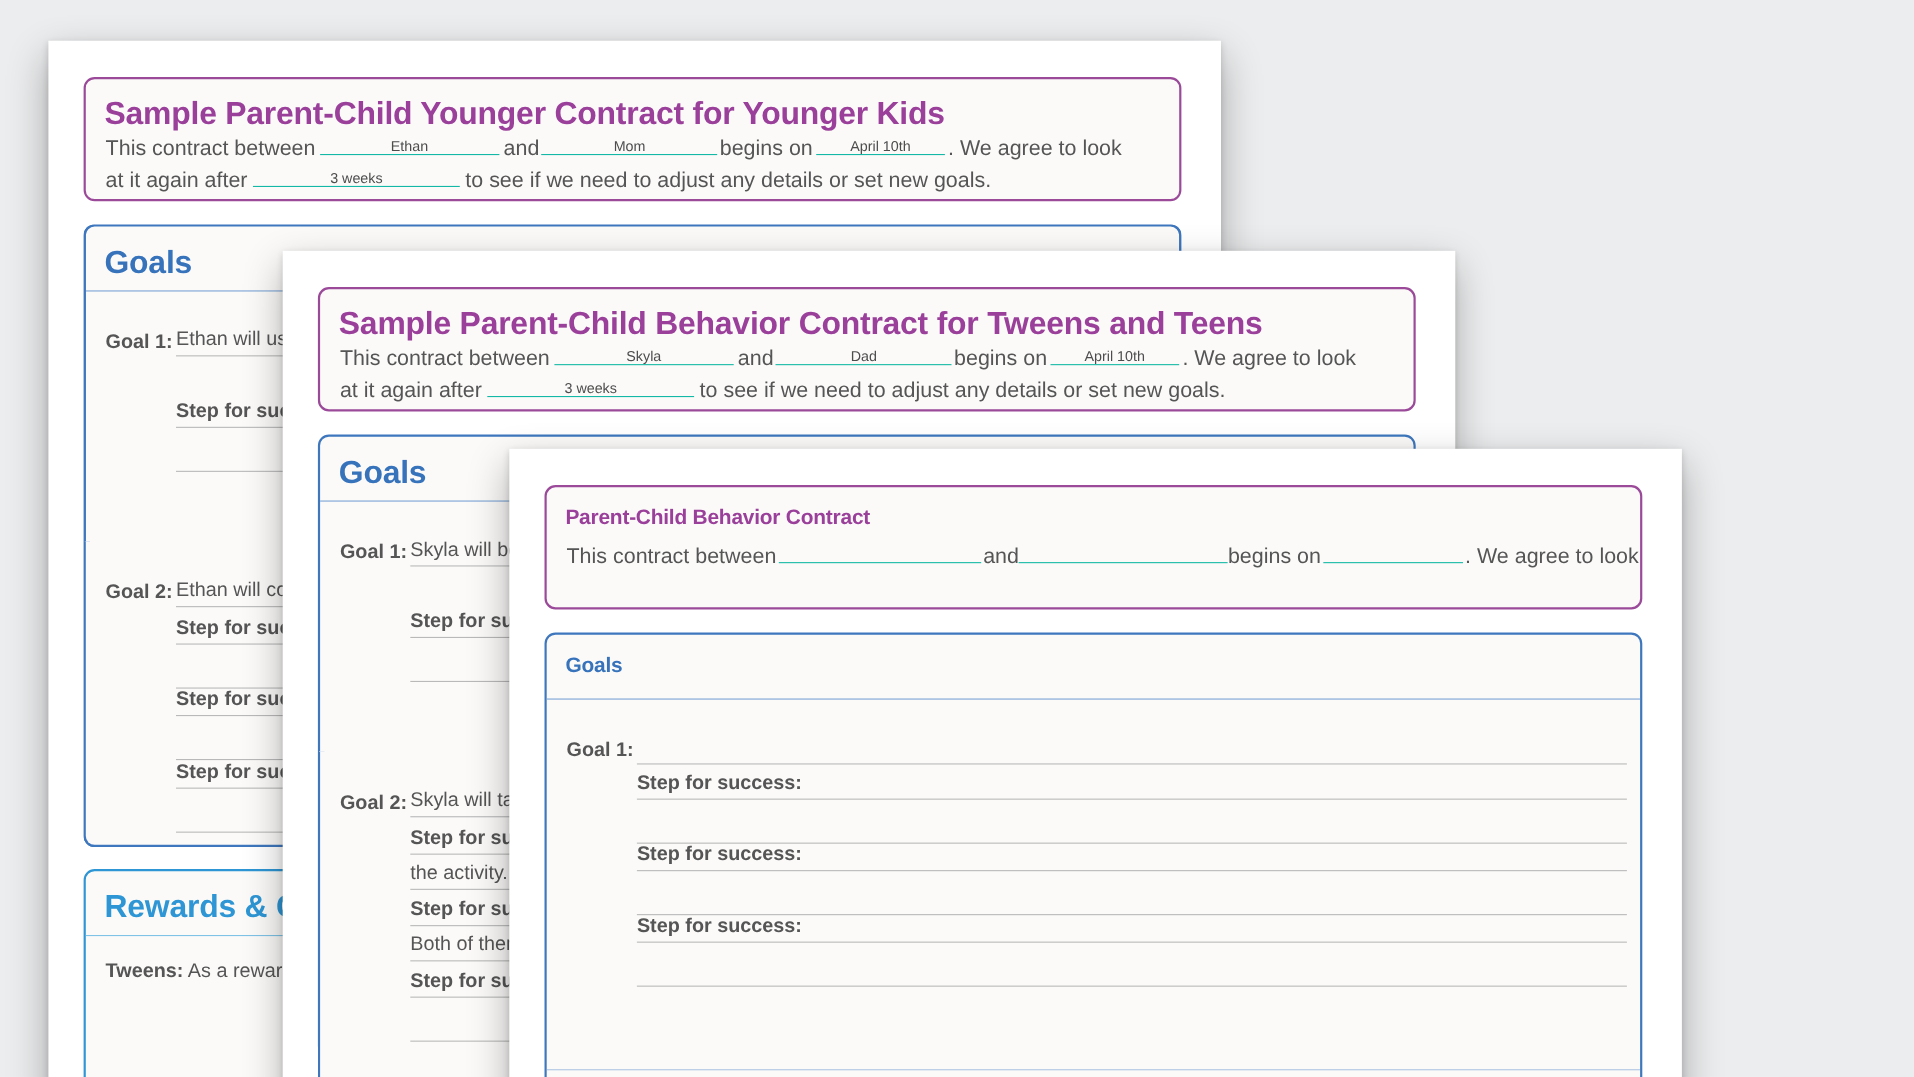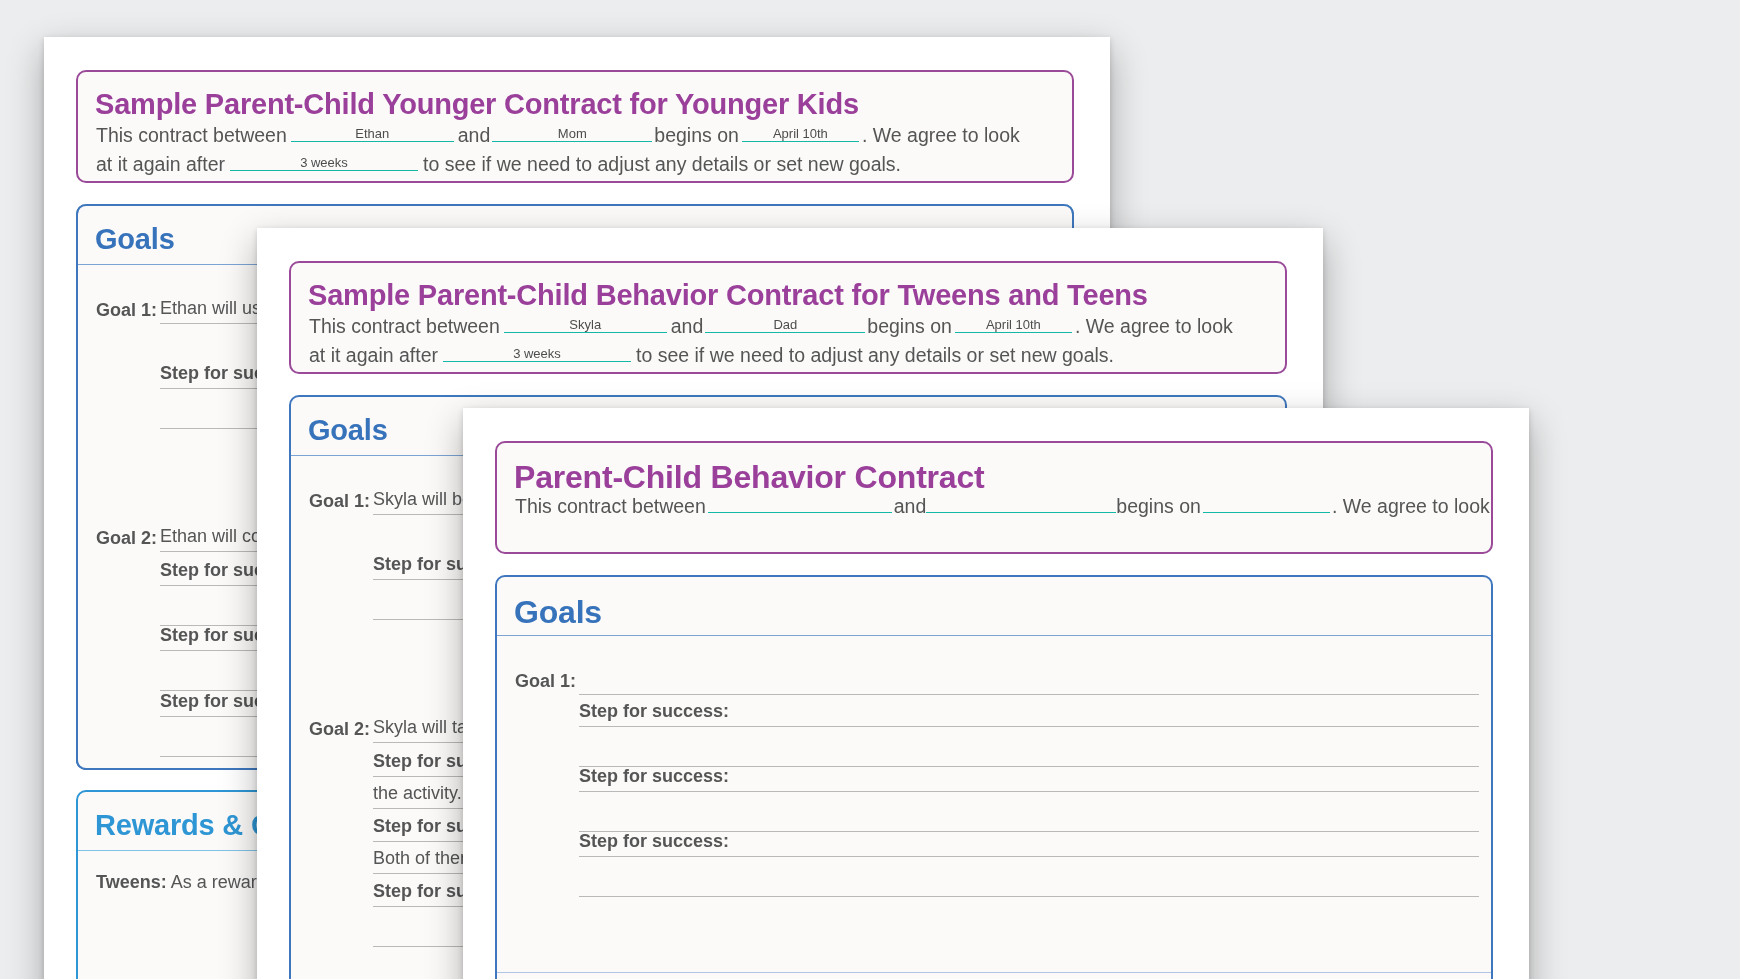--- a/index.html
+++ b/index.html
@@ -81,21 +81,21 @@
   .s1 .goal-label{ font-size:18px; }
   .s1 .goal-line{ font-size:18px; }
   .s1 .blank{ font-size:13px; }
 
   .s2 .box-title{ font-size:29px;text-align:right; }
   .s2 .body-text{ font-size:19.5px; }
   .s2 .goal-label{ font-size:18px; }
   .s2 .goal-line{ font-size:18px; }
   .s2 .blank{ font-size:13px; }
 
-  .s3 .box-title{ font-size:32px;text-align:center; }
+  .s3 .box-title{ font-size:19px;text-align:center; }
   .s3 .body-text{ font-size:19.5px; }
   .s3 .goal-label{ font-size:18px; }
   .s3 .goal-line{ font-size:18px; }
   .s3 .blank{ font-size:13px; }
 </style>
 </head>
 <body>
 
 <div class="stage">
 

